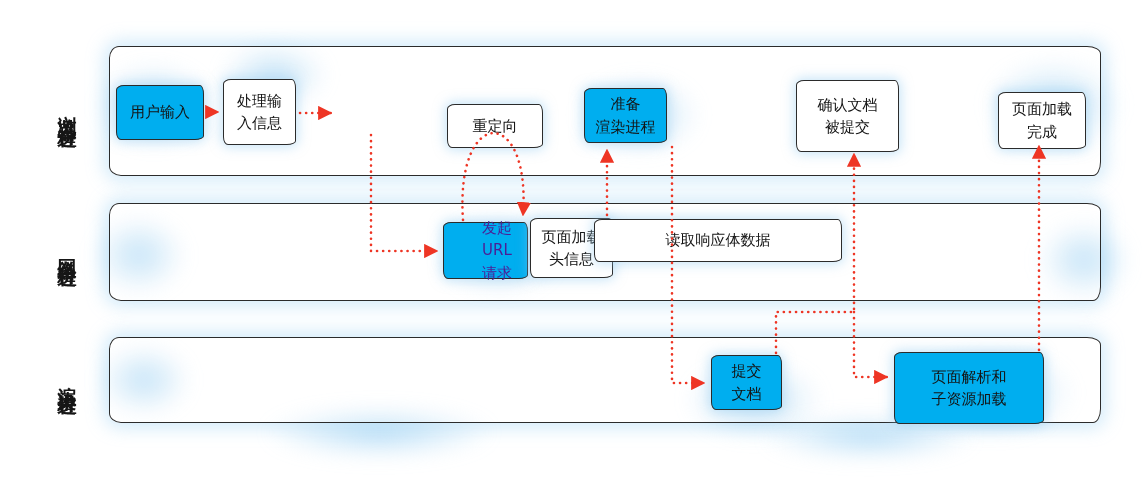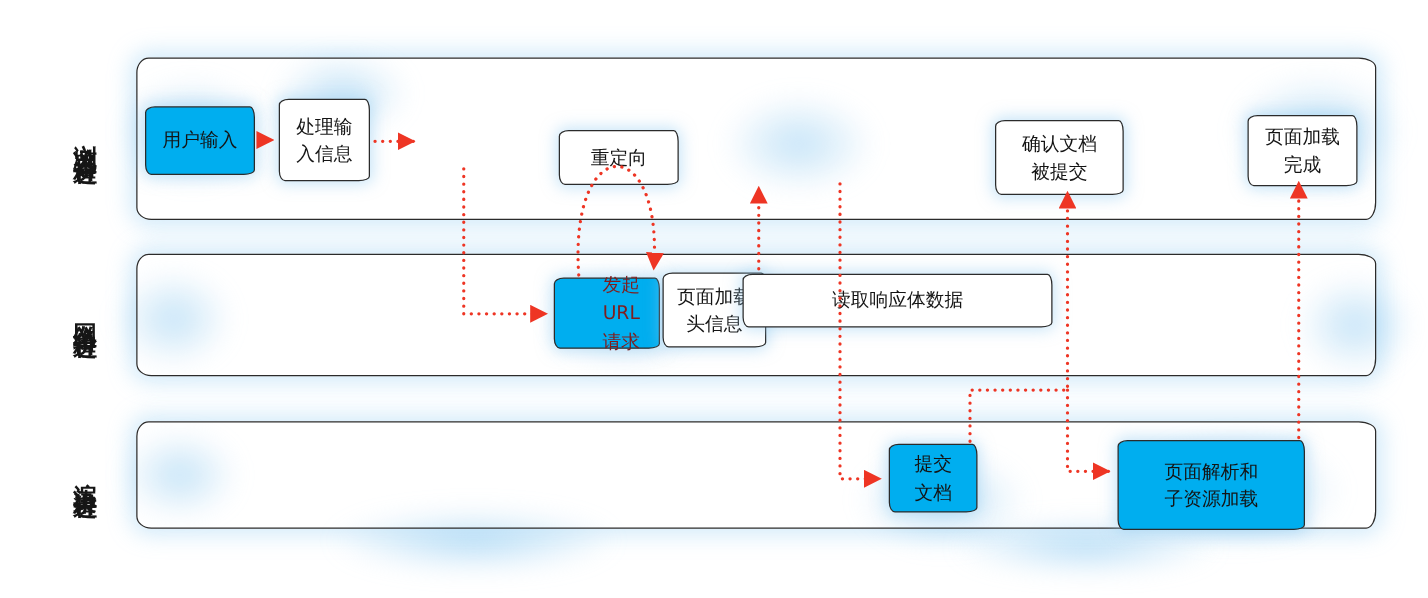--- a/index.html
+++ b/index.html
@@ -50,21 +50,21 @@
     border:1.7px solid var(--border-dark);
     border-radius:8px 4px 9px 5px / 5px 9px 4px 8px;
     background:#ffffff;
     color:#141414;
     font-size:15px;line-height:1.5;
     padding:2px 4px;box-sizing:border-box;
     box-shadow:0 0 12px 2px rgba(146,204,242,.50);
     z-index:2;
   }
   .node.blue{background:var(--accent-blue);}
-  .node.light-text{color:#7f1d1d;padding-left:27px;}
+  .node.light-text{color:#4c1d95;padding-left:27px;}
   svg.arrows{
     position:absolute;left:0;top:0;width:1142px;height:478px;
     z-index:3;pointer-events:none;
   }
   svg.arrows path{
     fill:none;
     stroke:var(--arrow-red);
     stroke-width:2.6;
     stroke-linecap:round;
     stroke-linejoin:round;
@@ -99,21 +99,23 @@
   <div class="lane" style="left:90px;top:337px;width:990px;height:84px"></div>
 
   <div class="lane-label" style="left:36px;top:46px;height:128px">浏览器进程</div>
   <div class="lane-label" style="left:36px;top:203px;height:96px">网络进程</div>
   <div class="lane-label" style="left:36px;top:337px;height:84px">渲染进程</div>
 
   <div class="node blue" style="left:97px;top:85px;width:88px;height:55px">用户输入</div>
   <div class="node" style="left:204px;top:79px;width:73px;height:66px">处理输
 入信息</div>
   <div class="node" style="left:428px;top:104px;width:96px;height:44px">重定向</div>
-  <div class="node" style="left:777px;top:96px;width:103px;height:60px">确认文档
+  <div class="node blue" style="left:565px;top:88px;width:83px;height:55px">准备
+渲染进程</div>
+  <div class="node" style="left:777px;top:80px;width:103px;height:72px">确认文档
 被提交</div>
   <div class="node" style="left:979px;top:92px;width:88px;height:57px">页面加载
 完成</div>
 
   <div class="node blue light-text" style="left:424px;top:222px;width:85px;height:57px">发起URL
 请求</div>
   <div class="node" style="left:511px;top:218px;width:83px;height:60px">页面加载
 头信息</div>
   <div class="node" style="left:575px;top:219px;width:248px;height:43px">读取响应体数据</div>
 

